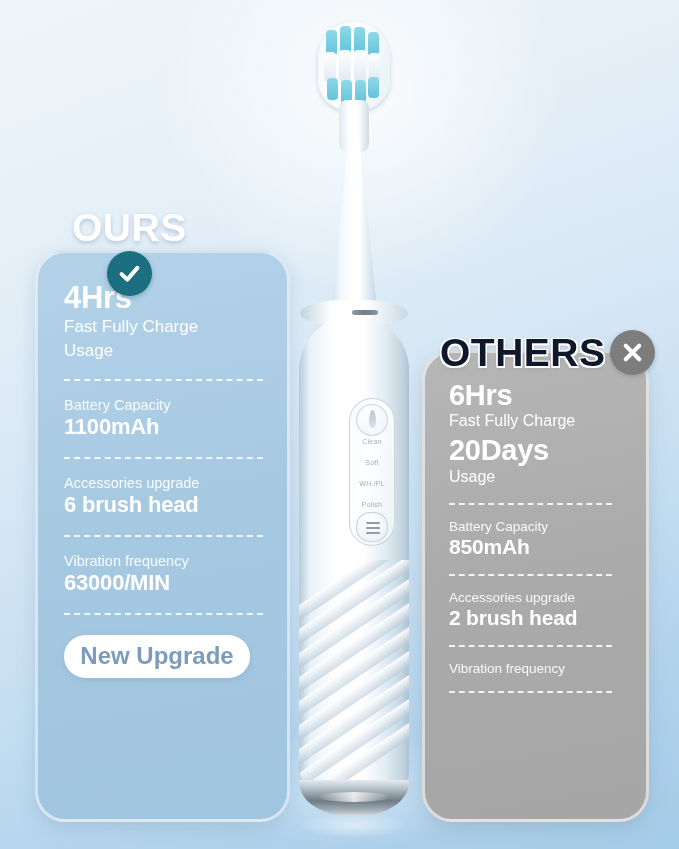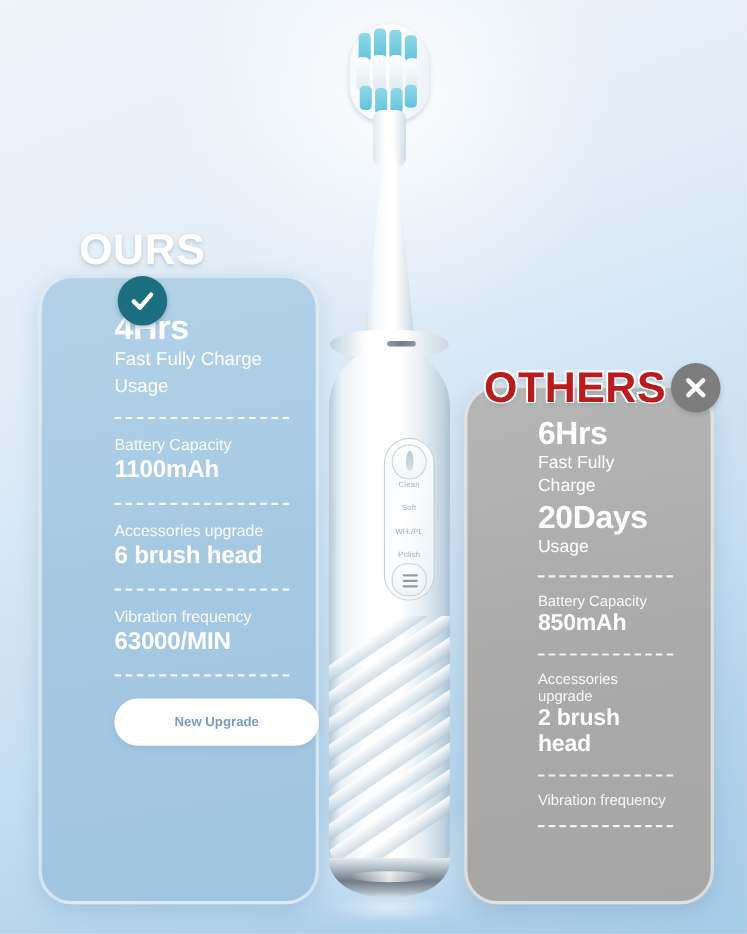--- a/index.html
+++ b/index.html
@@ -116,37 +116,37 @@
     background:linear-gradient(170deg,#b3d2e8 0%,#a6c9e2 45%,#a0c5e0 100%);
     border:3px solid rgba(255,255,255,.55);
     box-shadow:0 6px 18px rgba(120,155,180,.28);
   }
   .card-others {
     left:422px; top:350px; width:227px; height:472px;
     background:linear-gradient(170deg,#b6b6b6 0%,#aaaaaa 50%,#a6a6a6 100%);
     border:3px solid rgba(255,255,255,.6);
     box-shadow:0 6px 18px rgba(120,140,155,.28);
   }
-  .card-inner { padding:28px 22px 0 26px;margin-left:40px; }
+  .card-inner { padding:28px 22px 0 26px; }
   .card-others .card-inner { padding:26px 32px 0 24px; }
 
   .brand {
     position:absolute; display:flex; align-items:center; gap:4px; z-index:5;
   }
   .brand-ours { left:72px; top:208px;flex-direction:column; }
   .brand-others { left:440px; top:330px; }
   .brand-text {
     font-size:39px; font-weight:bold; letter-spacing:.5px; line-height:1;
   }
   .brand-ours .brand-text {
     color:#ffffff;
     text-shadow:0 2px 4px rgba(120,150,175,.45);
   }
   .brand-others .brand-text {
-    color:#b91c1c;
+    color:#0f172a;
     text-shadow:-1.5px -1.5px 0 #fff,1.5px -1.5px 0 #fff,-1.5px 1.5px 0 #fff,1.5px 1.5px 0 #fff,0 3px 4px rgba(130,140,150,.4);
   }
   .badge {
     width:45px; height:45px; border-radius:50%; display:flex;
     align-items:center; justify-content:center; flex:none;
   }
   .badge-check { background:#1c6f81; box-shadow:0 2px 5px rgba(60,100,115,.4); }
   .badge-x { background:#7d7d7d; box-shadow:0 2px 5px rgba(110,120,130,.4); }
 
   .big { font-size:31px; font-weight:bold; color:#fff; line-height:1.12; letter-spacing:-.3px; }
@@ -161,21 +161,21 @@
 
   .divider {
     border:0; border-top:2px dashed rgba(255,255,255,.85);
     margin:17px 2px 16px 0;
   }
   .card-others .divider { margin:15px 2px 14px 0; }
 
   .pill {
     margin-top:20px; width:186px; height:43px; background:#fff; border-radius:22px;
     display:flex; align-items:center; justify-content:center;
-    font-size:12px; font-weight:bold; color:#7b9cba;
+    font-size:24px; font-weight:bold; color:#7b9cba;
     box-shadow:0 2px 6px rgba(120,155,180,.3);
   }
 </style>
 </head>
 <body>
 
 <div class="glow"></div>
 <div class="floorglow"></div>
 
 <div class="brush">

